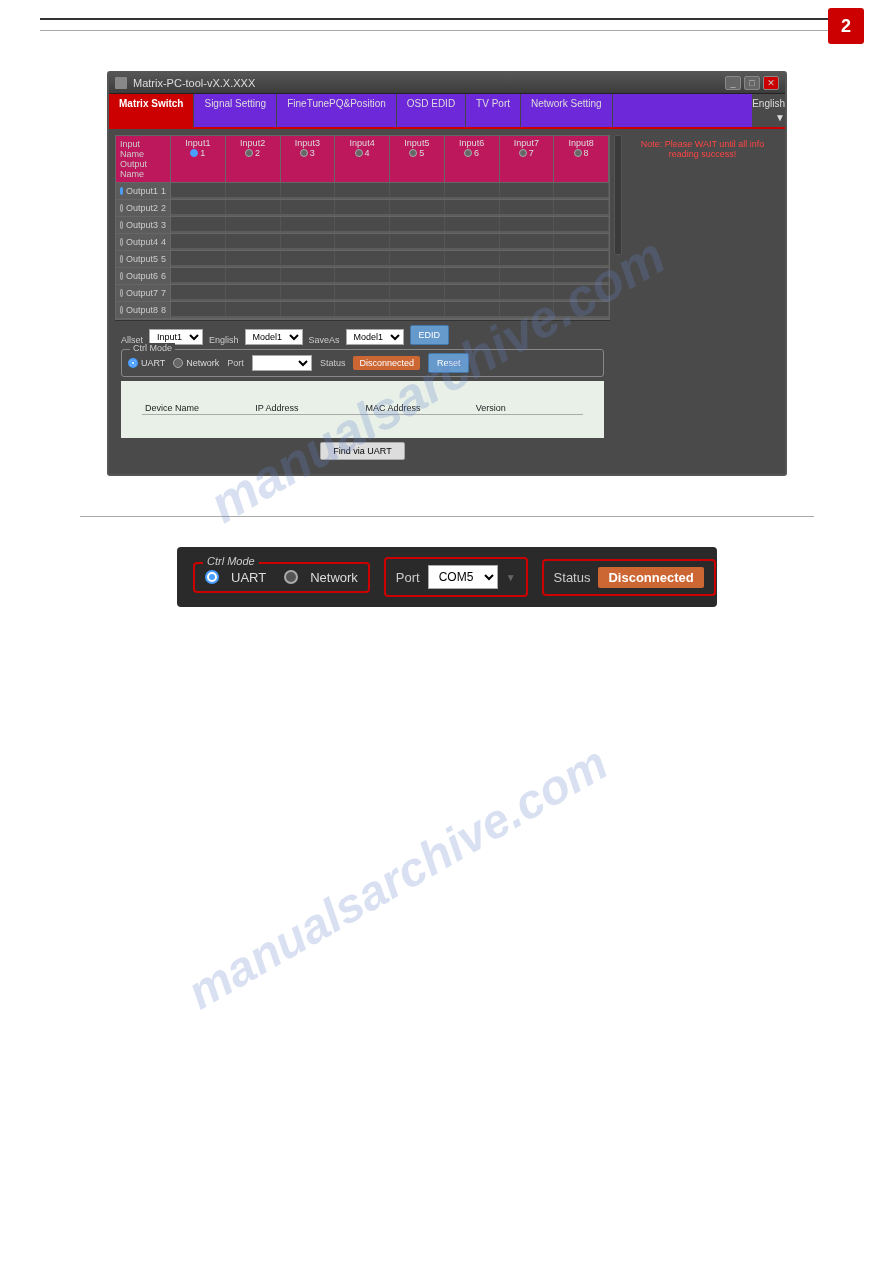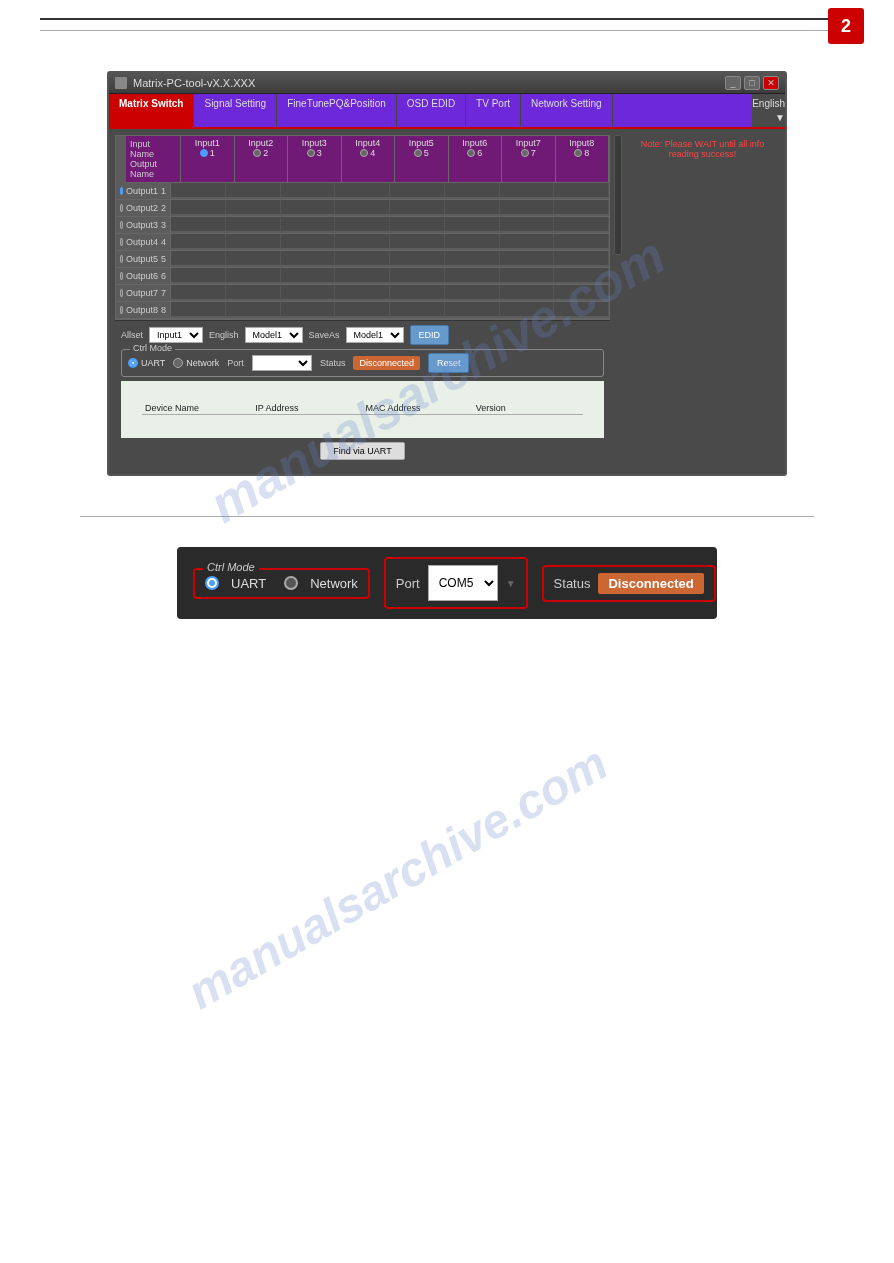--- a/index.html
+++ b/index.html
@@ -137,22 +137,21 @@
       flex: 1;
     }
 
     
     .matrix-grid {
       background: #5c5c5c;
       border: 1px solid #666;
     }
     .matrix-header-row {
       display: flex;
-      background: #701a75;
-      margin-left: 10px;
+      background: #be185d;
     }
     .matrix-corner {
       width: 55px;
       padding: 3px 4px;
       color: #ccc;
       font-size: 9px;
       border-right: 1px solid #666;
       border-bottom: 1px solid #666;
     }
     .matrix-input-col {
@@ -225,21 +224,21 @@
     }
 
     
     .sw-controls {
       background: #4a4a4a;
       padding: 4px 6px;
       border-top: 1px solid #333;
     }
     .ctrl-row {
       display: flex;
-      align-items: center;
+      align-items: flex-end;
       gap: 6px;
       margin-bottom: 4px;
     }
     .ctrl-label {
       color: #ccc;
       font-size: 9px;
     }
     .ctrl-select {
       background: #fff;
       border: 1px solid #aaa;
@@ -425,21 +424,21 @@
     }
     .port-label {
       color: #ccc;
       font-size: 13px;
     }
     .port-select-large {
       background: #fff;
       border: 1px solid #aaa;
       font-size: 12px;
       padding: 3px 6px;
-      height: 36px;
+      height: 24px;
       min-width: 70px;
     }
     .status-box-large {
       border: 2px solid #cc0000;
       border-radius: 4px;
       padding: 6px 10px;
       display: flex;
       align-items: center;
       gap: 8px;
     }

